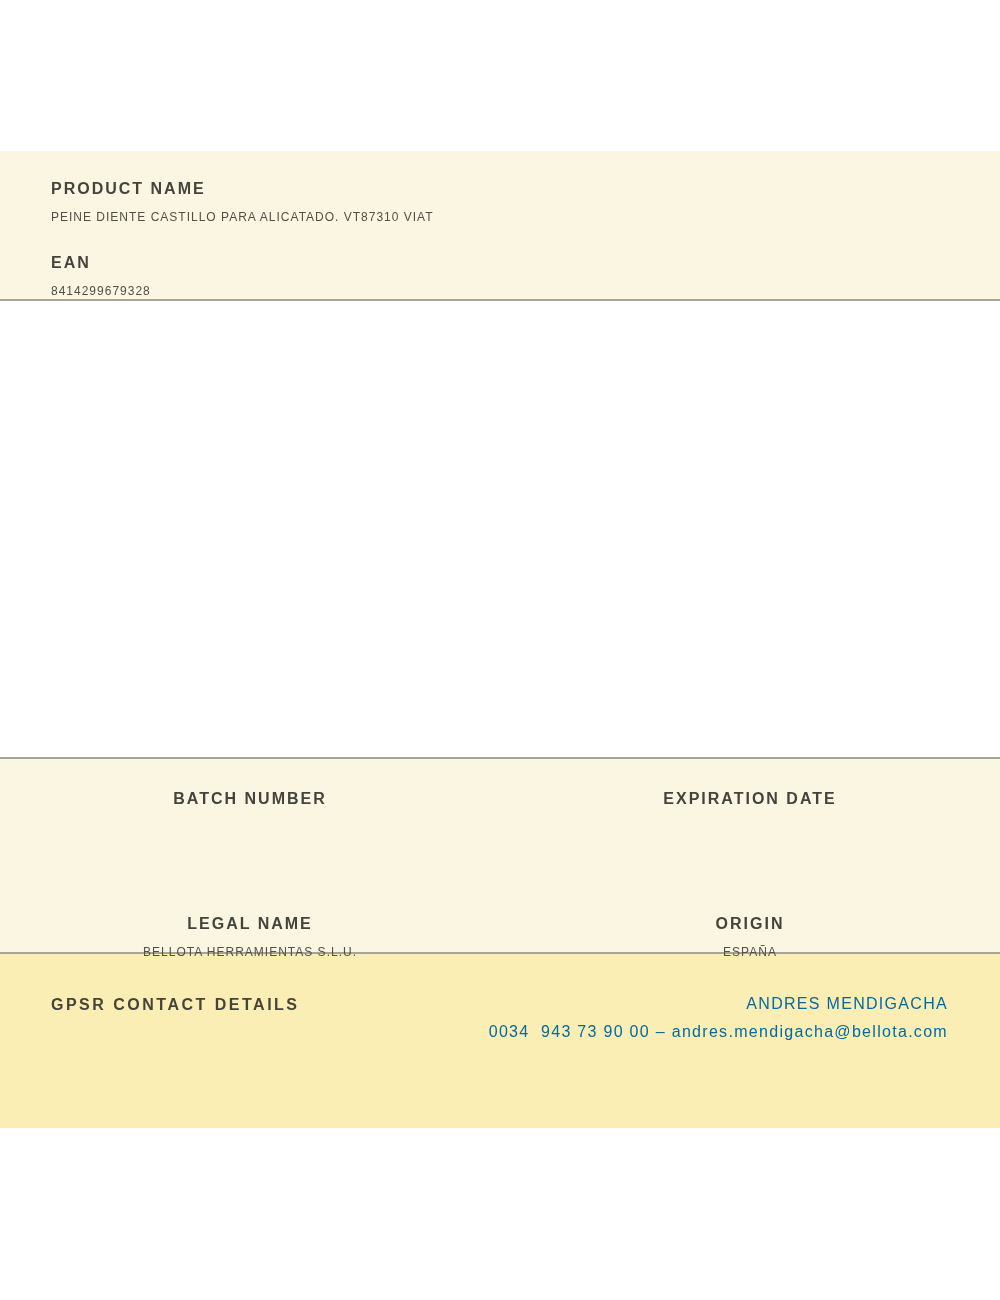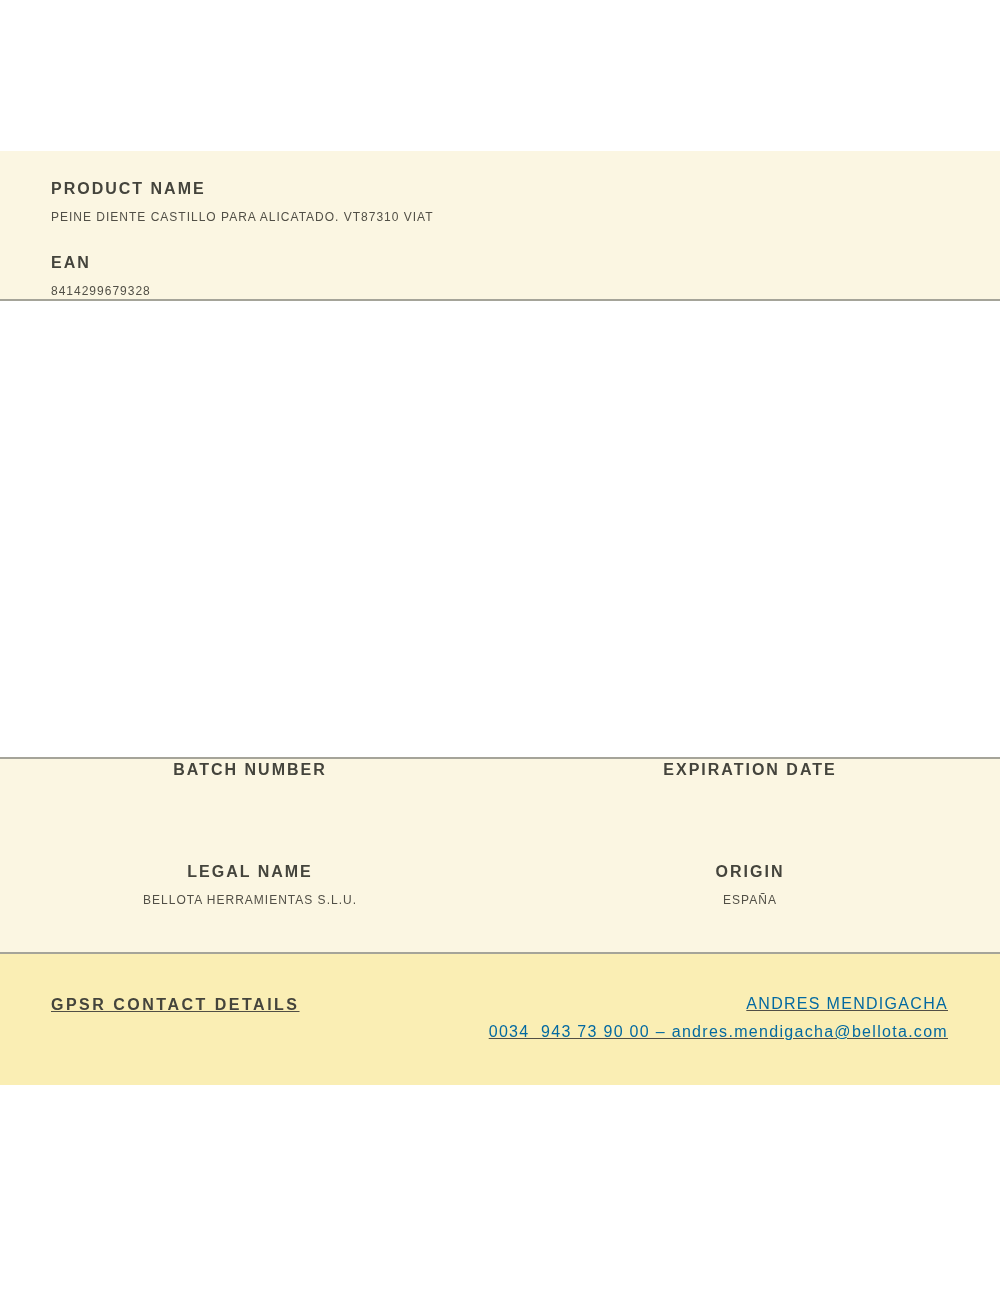--- a/index.html
+++ b/index.html
@@ -42,37 +42,37 @@
     white-space: pre-wrap;
   }
   .field-gap { margin-top: 24px; }
 
   
   .band-batch {
     background: #fbf6e2;
     border-top: 2px solid #a5a499;
     border-bottom: 2px solid #a5a499;
     height: 197px;
+    padding-top: 29px;
     display: flex;
   }
   .band-batch .col {
     width: 50%;
     text-align: center;
   }
-  .band-batch .sub-field { margin-top: 80px; }
+  .band-batch .sub-field { margin-top: 103px; }
 
   
   .band-contact {
     background: #faeeb4;
-    height: 131px;
+    height: 174px;
     padding: 36px 52px 0 51px;
     display: flex;
     justify-content: space-between;
     align-items: flex-start;
-    text-decoration: underline;
   }
   .contact-label {
     font-size: 16px;
     font-weight: bold;
     letter-spacing: 2.5px;
     line-height: 22px;
     color: #44443c;
     margin-top: 4px;
   }
   .contact-lines {

